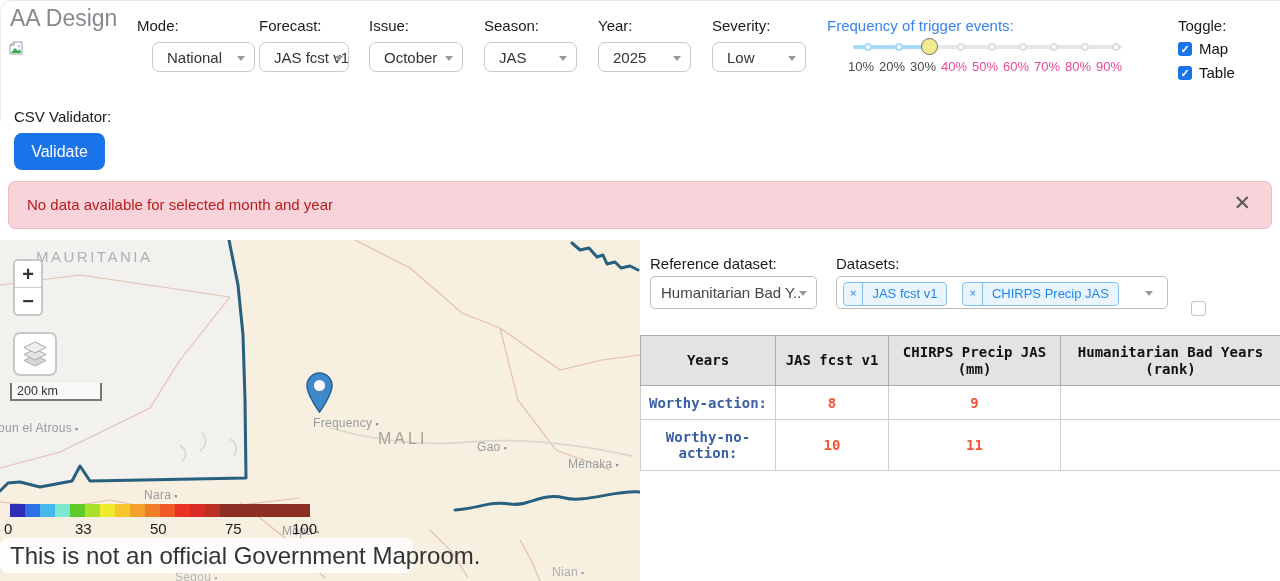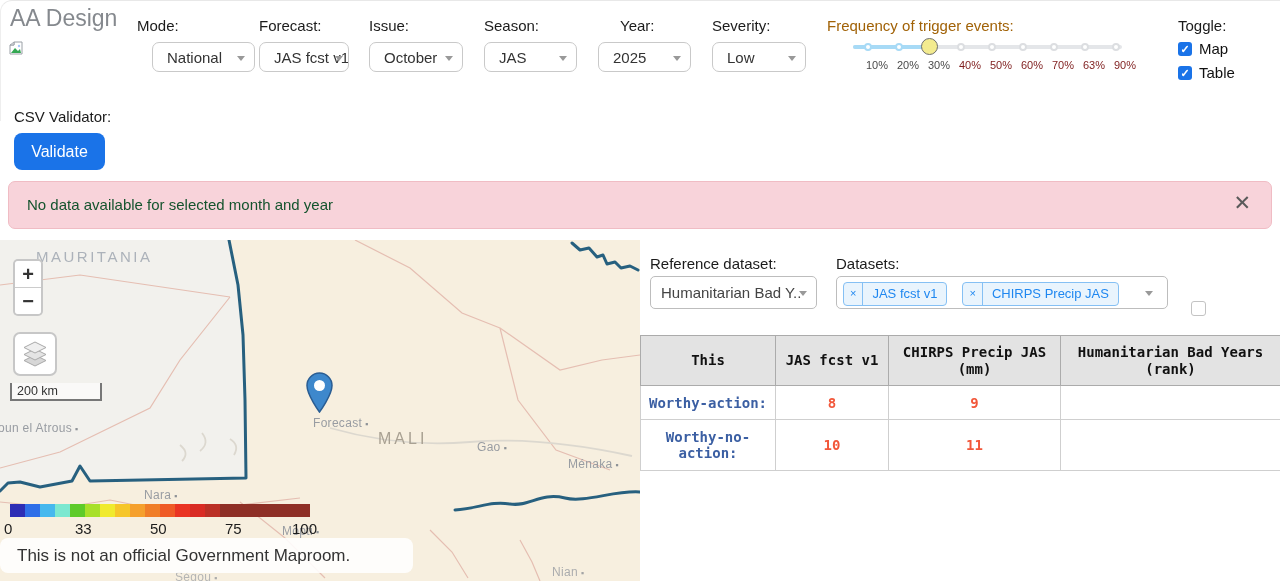--- a/index.html
+++ b/index.html
@@ -17,47 +17,47 @@
   .select{
     position:absolute;top:42px;height:30px;border:1px solid #c9c9c9;border-radius:7px;
     background:#fff;font-size:15px;color:#333;line-height:30px;padding-left:14px;box-sizing:border-box;
     white-space:nowrap;overflow:hidden;
   }
   .caret{position:absolute;right:9px;top:13px;width:0;height:0;
     border-left:4px solid transparent;border-right:4px solid transparent;border-top:5px solid #999;}
   .caret.tight{right:5px;}
 
   
-  .freq-label{position:absolute;left:827px;top:17px;font-size:15px;color:#a16207;}
+  .freq-label{position:absolute;left:827px;top:17px;font-size:15px;color:#3b82f6;}
   .freq-track{position:absolute;left:853px;top:45px;width:269px;height:4px;background:#e4e6e9;border-radius:2px;}
   .freq-fill{position:absolute;left:853px;top:45px;width:77px;height:4px;background:#a7daf6;border-radius:2px;}
   .freq-dot{position:absolute;top:43px;width:8px;height:8px;border-radius:50%;background:#fff;box-sizing:border-box;}
   .freq-dot.on{border:2px solid #a7daf6;}
   .freq-dot.off{border:2px solid #dcdee1;}
   .freq-handle{position:absolute;left:921px;top:38px;width:17px;height:17px;border-radius:50%;
     background:#f3eb8f;border:1.5px solid #6f6f6f;box-sizing:border-box;}
-  .freq-tick{position:absolute;top:59px;width:40px;text-align:right;font-size:11px;color:#4a4a4a;}
-  .freq-tick.dim{color:#7f1d1d;}
+  .freq-tick{position:absolute;top:59px;width:40px;text-align:left;font-size:13px;color:#4a4a4a;}
+  .freq-tick.dim{color:#ec4899;}
 
   
   .toggle-label{position:absolute;left:1178px;top:17px;font-size:15px;color:#1b1b1b;}
   .check-row{position:absolute;left:1178px;display:flex;align-items:center;gap:7px;font-size:15px;color:#111;}
   .checkbox{width:14px;height:14px;border-radius:3px;background:#1a73e8;color:#fff;font-size:11px;
     line-height:14px;text-align:center;font-weight:bold;}
   .checkbox.empty{background:#fff;border:1px solid #c3c3c3;width:13px;height:13px;}
 
   
   .csv-label{position:absolute;left:14px;top:108px;font-size:15px;color:#1b1b1b;}
   .btn-validate{position:absolute;left:14px;top:133px;width:91px;height:37px;background:#1a73e8;color:#fff;
     border:none;border-radius:8px;font-size:16px;font-family:"Liberation Sans",sans-serif;text-align:center;line-height:37px;}
 
   
   .alert{position:absolute;left:8px;top:181px;width:1264px;height:48px;background:#f8d3da;
     border:1px solid #f0bcc4;border-radius:7px;box-sizing:border-box;}
-  .alert-msg{position:absolute;left:18px;top:0;line-height:46px;font-size:15px;color:#14532d;}
+  .alert-msg{position:absolute;left:18px;top:0;line-height:46px;font-size:15px;color:#b91c1c;}
   .alert-close{position:absolute;right:20px;top:9px;font-size:21px;color:#5a5a5a;cursor:pointer;}
 
   
   .map{position:absolute;left:0;top:240px;width:736px;height:341px;overflow:hidden;background:#f7efdf;}
   .place{position:absolute;font-size:12px;color:#989ca2;white-space:nowrap;letter-spacing:.3px;}
   .place::after{content:" ▪";font-size:9px;color:#8d9196;}
   .region-name{position:absolute;color:#acb2ba;letter-spacing:2.5px;font-size:15px;}
   .region-name.mali{color:#a9a193;letter-spacing:3px;font-size:16px;}
   .region-name::after{content:"";}
   .leaflet-bar{position:absolute;background:#fff;border:2px solid rgba(0,0,0,0.22);border-radius:5px;box-sizing:content-box;}
@@ -69,21 +69,21 @@
   .scalectl{position:absolute;left:10px;top:143px;width:78px;border:2px solid #777;border-top:none;
     background:rgba(255,255,255,0.6);font-size:12.5px;color:#333;padding:1px 5px;}
   .colorbar{position:absolute;left:10px;top:264px;width:300px;height:13px;
     background:linear-gradient(to right,
       #2d2db5 0 5%, #2f6fe8 5% 10%, #46b8ee 10% 15%, #7ce8d0 15% 20%,
       #5ecb2a 20% 25%, #a8e02a 25% 30%, #f0ea2e 30% 35%, #f6c62a 35% 40%,
       #f5a02d 40% 45%, #f07e28 45% 50%, #ef5a26 50% 55%, #ea3423 55% 60%,
       #d92b24 60% 65%, #bb3026 65% 70%, #8e2f26 70% 100%);}
   .cb-tick{position:absolute;top:280px;font-size:15px;color:#1c1c1c;}
   .disclaimer{position:absolute;left:0;top:298px;width:413px;height:35px;background:rgba(255,255,255,0.88);
-    border-radius:8px;font-size:17px;color:#333;line-height:35px;padding-left:17px;box-sizing:border-box;white-space:nowrap;}
+    border-radius:8px;font-size:24px;color:#333;line-height:35px;padding-left:10px;box-sizing:border-box;white-space:nowrap;}
   .attribution{position:absolute;right:2px;bottom:2px;background:rgba(255,255,255,0.75);padding:1px 4px;
     display:flex;align-items:center;gap:3px;font-size:12px;}
   .attribution a{color:#0078a8;text-decoration:none;}
   .flag{width:12px;height:9px;display:inline-block;background:linear-gradient(#4173cd 0 50%,#ffd500 50% 100%);}
   .marker{position:absolute;left:306px;top:132px;}
 
   
   .panel{position:absolute;left:640px;top:240px;width:640px;height:341px;background:#fff;}
   .p-label{position:absolute;font-size:15px;color:#1b1b1b;}
   .p-select{position:absolute;height:33px;border:1px solid #bdbdbd;border-radius:5px;background:#fff;
@@ -138,21 +138,21 @@
   <span>October</span>
   <span class="caret"></span>
 </div>
 
 <div class="ctl-label" style="left:484px">Season:</div>
 <div class="select" style="left:484px;width:93px">
   <span>JAS</span>
   <span class="caret"></span>
 </div>
 
-<div class="ctl-label" style="left:620px">Year:</div>
+<div class="ctl-label" style="left:598px">Year:</div>
 <div class="select" style="left:598px;width:93px">
   <span>2025</span>
   <span class="caret"></span>
 </div>
 
 <div class="ctl-label" style="left:712px">Severity:</div>
 <div class="select" style="left:712px;width:94px">
   <span>Low</span>
   <span class="caret"></span>
 </div>
@@ -169,21 +169,21 @@
 <div class="freq-dot off" style="left:1081px"></div>
 <div class="freq-dot off" style="left:1112px"></div>
 <div class="freq-handle"></div>
 <div class="freq-tick" style="left:848px">10%</div>
 <div class="freq-tick" style="left:879px">20%</div>
 <div class="freq-tick" style="left:910px">30%</div>
 <div class="freq-tick dim" style="left:941px">40%</div>
 <div class="freq-tick dim" style="left:972px">50%</div>
 <div class="freq-tick dim" style="left:1003px">60%</div>
 <div class="freq-tick dim" style="left:1034px">70%</div>
-<div class="freq-tick dim" style="left:1065px">63%</div>
+<div class="freq-tick dim" style="left:1065px">80%</div>
 <div class="freq-tick dim" style="left:1096px">90%</div>
 
 <div class="toggle-label">Toggle:</div>
 <div class="check-row" style="top:40px">
   <span class="checkbox">✓</span>
   <span>Map</span>
 </div>
 <div class="check-row" style="top:64px">
   <span class="checkbox">✓</span>
   <span>Table</span>
@@ -223,21 +223,21 @@
       <path d="M229,0 L238,45 L243,95 L245,160 L246,238 L90,241 L80,226 L72,241 L40,247 L20,242 L8,243 L0,251"></path>
       <path d="M572,3 L580,10 L589,8 L597,17 L603,15 L607,24 L615,22 L621,28 L630,26 L638,30"></path>
       <path d="M455,270 C480,268 490,261 510,264 C530,267 540,252 565,258 C585,263 615,250 640,252"></path>
     </g>
   </svg>
 
   
   <div class="region-name" style="left:36px;top:8px">MAURITANIA</div>
   <div class="region-name mali" style="left:378px;top:190px">MALI</div>
   <div class="place" style="left:-2px;top:181px">oun el Atrous</div>
-  <div class="place" style="left:313px;top:176px">Forecast</div>
+  <div class="place" style="left:313px;top:176px">Frequency</div>
   <div class="place" style="left:477px;top:200px">Gao</div>
   <div class="place" style="left:568px;top:217px">Ménaka</div>
   <div class="place" style="left:144px;top:248px">Nara</div>
   <div class="place" style="left:282px;top:284px">Mopti</div>
   <div class="place" style="left:175px;top:330px;opacity:.7">Ségou</div>
   <div class="place" style="left:552px;top:325px;opacity:.8">Nian</div>
 
   
   <svg class="marker" width="27" height="41" viewBox="0 0 27 41">
     <path d="M13.5,1 C20.4,1 26,6.6 26,13.5 C26,23 13.5,40 13.5,40 C13.5,40 1,23 1,13.5 C1,6.6 6.6,1 13.5,1 Z" fill="#3e88cc" stroke="#2a5d93" stroke-width="1.5"></path>
@@ -300,21 +300,21 @@
 
   <table class="trig">
     <colgroup>
         <col style="width:135px">
         <col style="width:113px">
         <col style="width:172px">
         <col style="width:220px">
       </colgroup>
     <tbody>
         <tr>
-      <td class="th">This</td>
+      <td class="th">Years</td>
       <td class="th">JAS fcst v1</td>
       <td class="th">
         <div>CHIRPS Precip JAS</div>
         <div>(mm)</div>
       </td>
       <td class="th">
         <div>Humanitarian Bad Years</div>
         <div>(rank)</div>
       </td>
     </tr>

